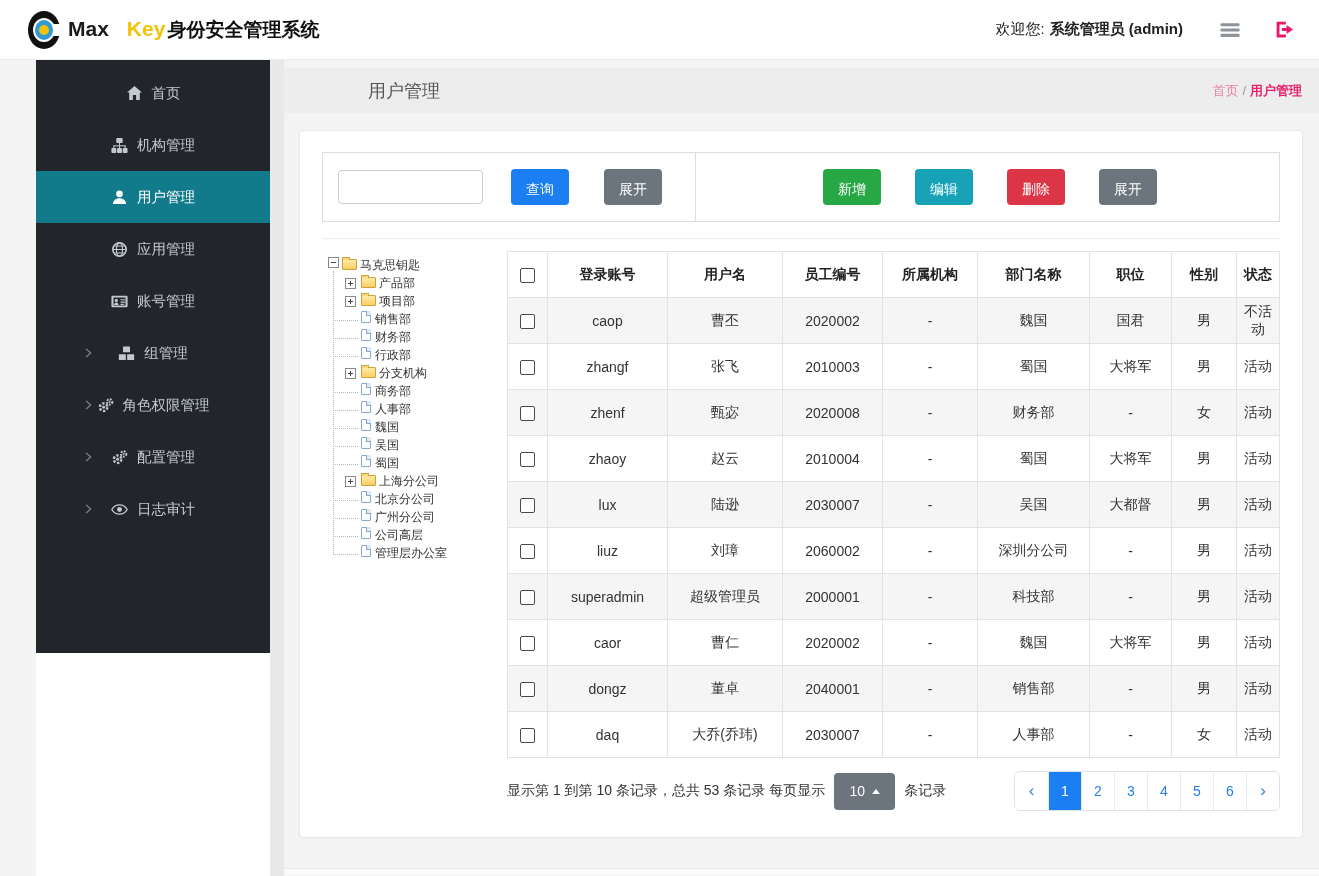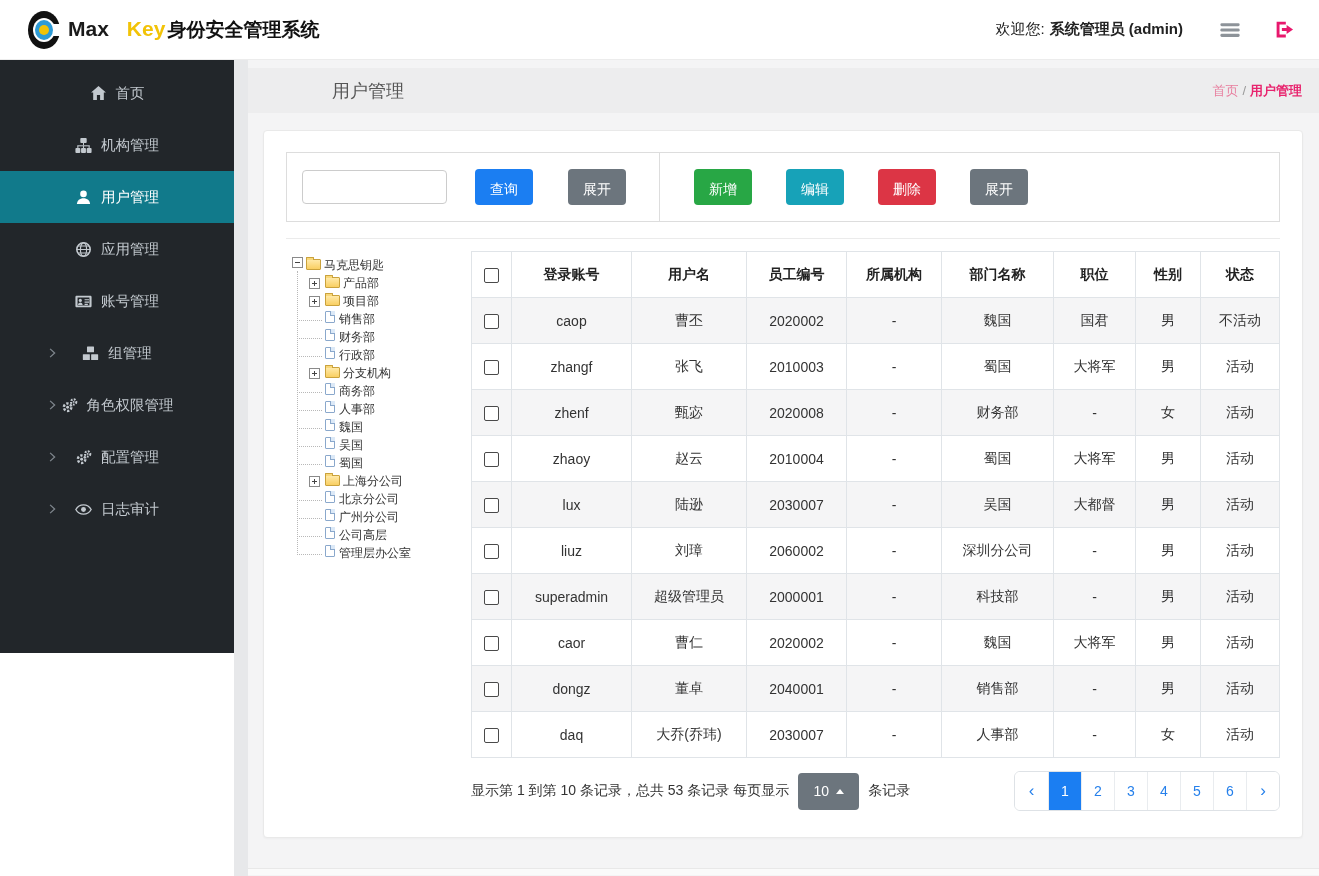--- a/index.html
+++ b/index.html
@@ -22,21 +22,21 @@
   .welcome { font-size:15px; color:#222; }
   .welcome .wl { font-weight:400; }
   .welcome .wu { font-weight:700; margin-left:5px; }
   .top-ic { display:inline-flex; cursor:pointer; }
   .ic-bars { color:#8d9399; margin-left:20px; }
   .ic-bars svg { width:22px; height:22px; }
   .ic-out { color:#e8186d; margin-left:17px; }
   .ic-out svg { width:21px; height:21px; }
 
   
-  .layout { display:flex; height:816px; }
+  .layout { display:flex; height:816px;margin-left:36px; }
   .sidebar { width:234px; flex:none; background:#fff; }
   .menu { background:#22262a; height:593px; padding-top:7px; }
   .menu-item { height:52px; display:flex; align-items:center; justify-content:center;
                color:#c3c9cf; font-size:14.5px; position:relative; cursor:pointer; }
   .menu-item .ic { display:inline-flex; margin-right:9px; }
   .menu-item .ic svg { width:17px; height:17px; }
   .menu-item.active { background:#117a8b; color:#fff; }
   .menu-item .chev { position:absolute; left:46px; margin:0; color:#7f868d; }
   .menu-item .chev svg { width:12px; height:12px; }
   .mlabel { pointer-events:none; }
@@ -60,21 +60,21 @@
   .filterbar { border:1px solid #ddd; display:flex; align-items:stretch; height:70px; }
   .f-label { width:111px; flex:none; border-right:1px solid #ddd; display:flex; align-items:center;
              justify-content:center; font-size:14px; color:#333; }
   .f-mid { width:372px; flex:none; display:flex; align-items:center; padding-left:15px; }
   .f-input { width:145px; height:34px; border:1px solid #ccc; border-radius:4px; padding:0 8px;
              font-size:14px; outline:none; margin-right:28px; font-family:inherit; }
   .btn { height:36px; border:none; border-radius:4px; color:#fff; font-size:14px; padding:12px 15px;
          cursor:pointer; font-family:inherit; }
   .btn + .btn { margin-left:35px; }
   .f-right { flex:1; border-left:1px solid #ddd; display:flex; align-items:center;
-             justify-content:flex-start; padding-right:29px; }
+             justify-content:center; padding-right:29px; }
   .f-right .btn { margin-left:34px; }
 
   .divider { border:none; border-top:1px solid #ebebeb; margin:16px 0 0 0; }
 
   
   .content-row { display:flex; margin-top:12px; }
   .tree-panel { width:185px; flex:none; padding:6px 0 0 6px; font-size:12px; color:#333; }
   .tnode { display:flex; align-items:flex-start; height:18px; cursor:pointer; white-space:nowrap; }
   .tkids { position:relative; padding-left:17px; }
   .tkids::before { content:''; position:absolute; left:5px; top:-4px; bottom:8px; border-left:1px dotted #b8b8b8; }

